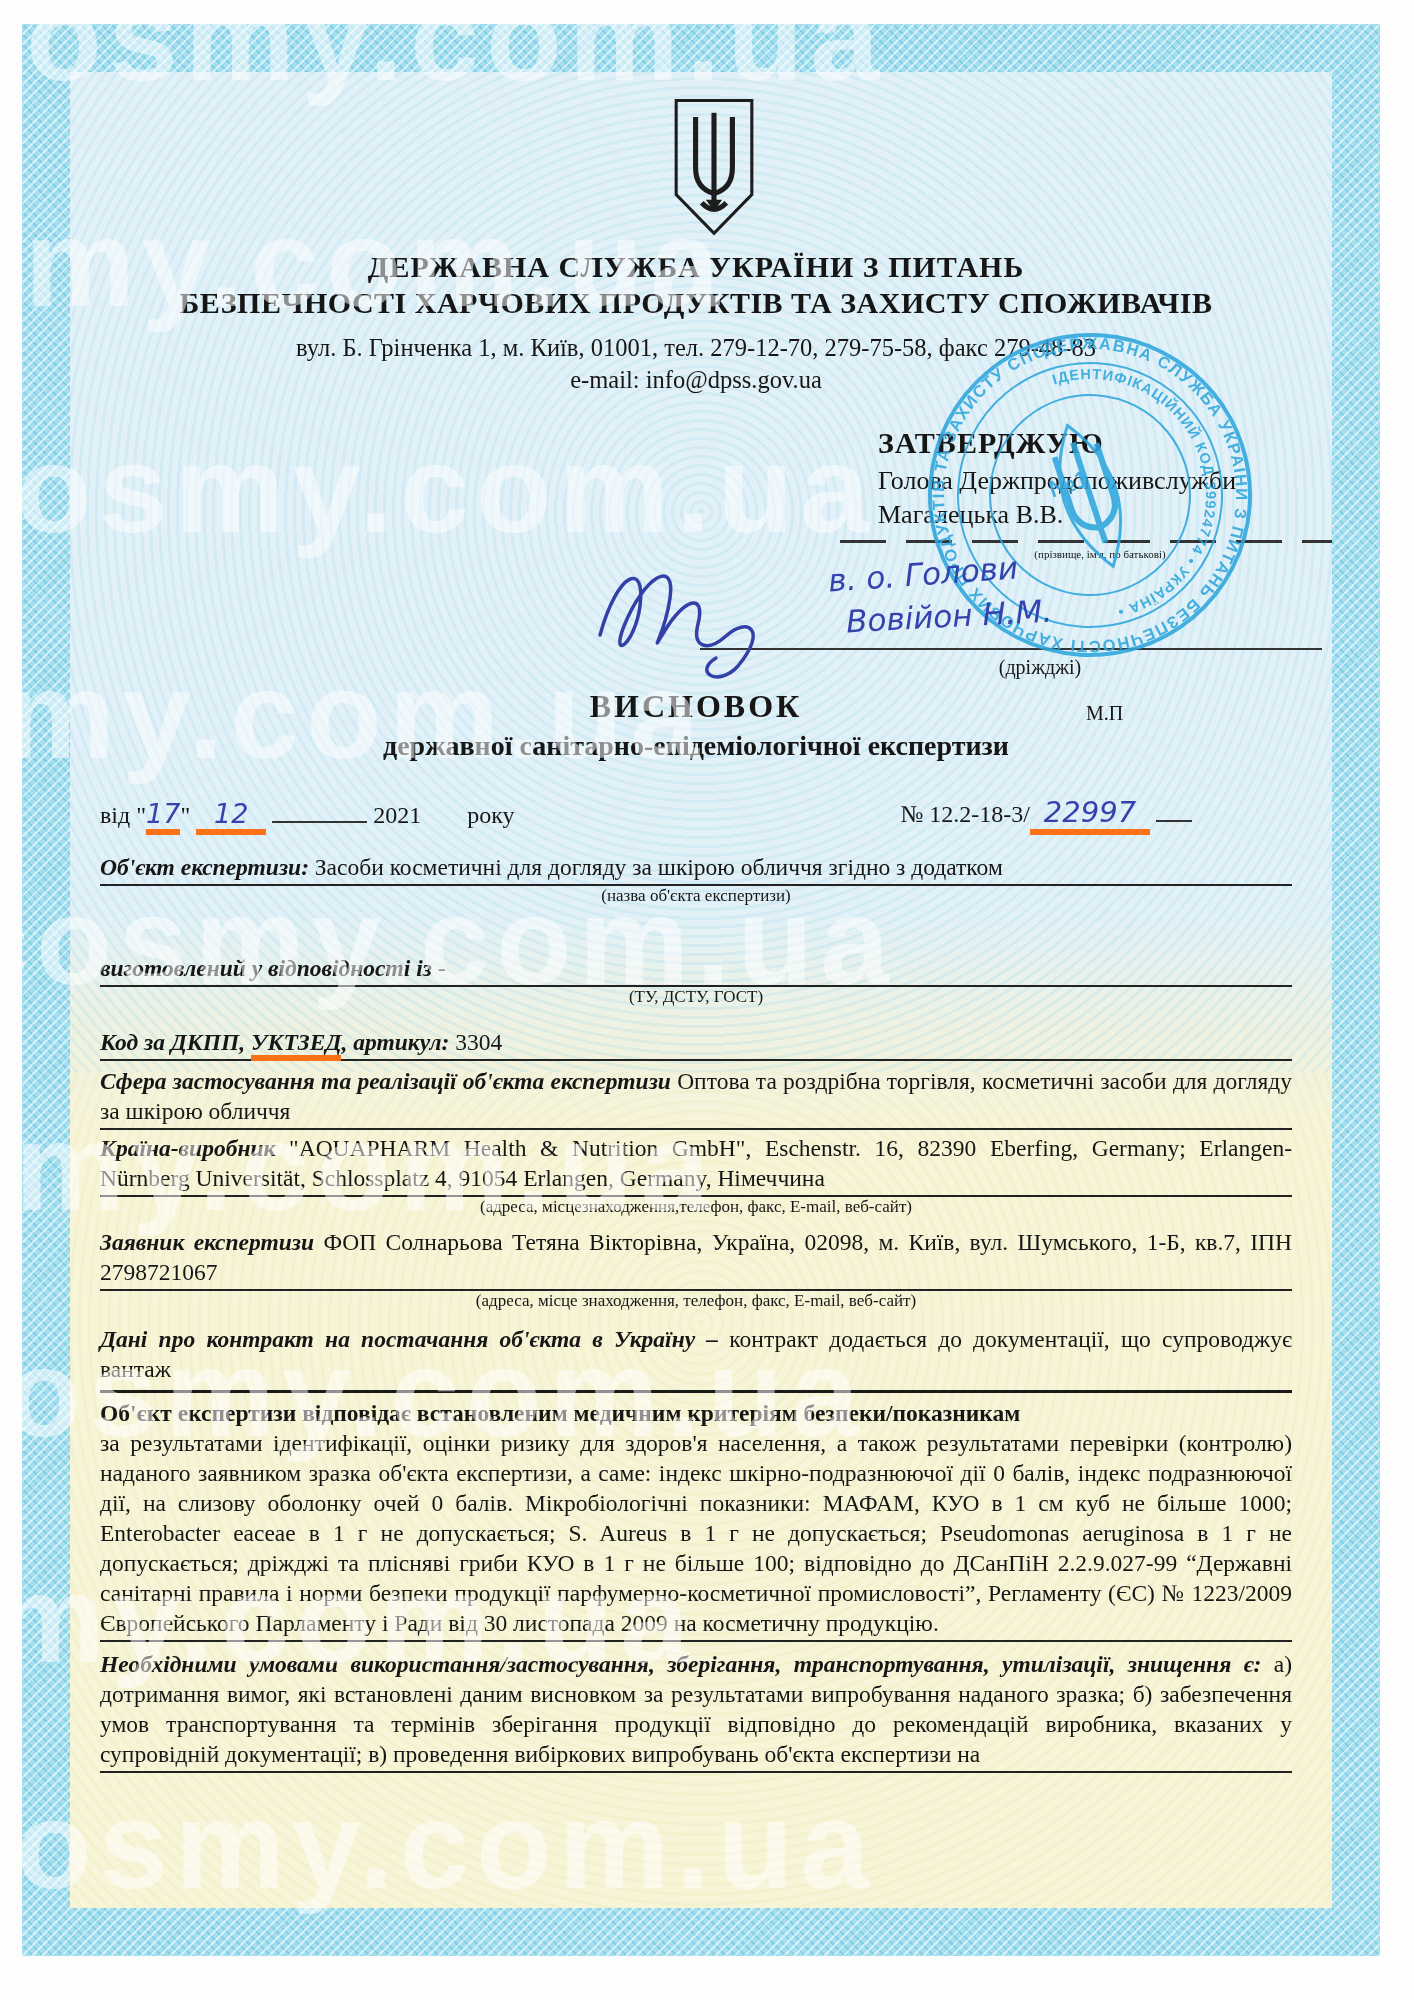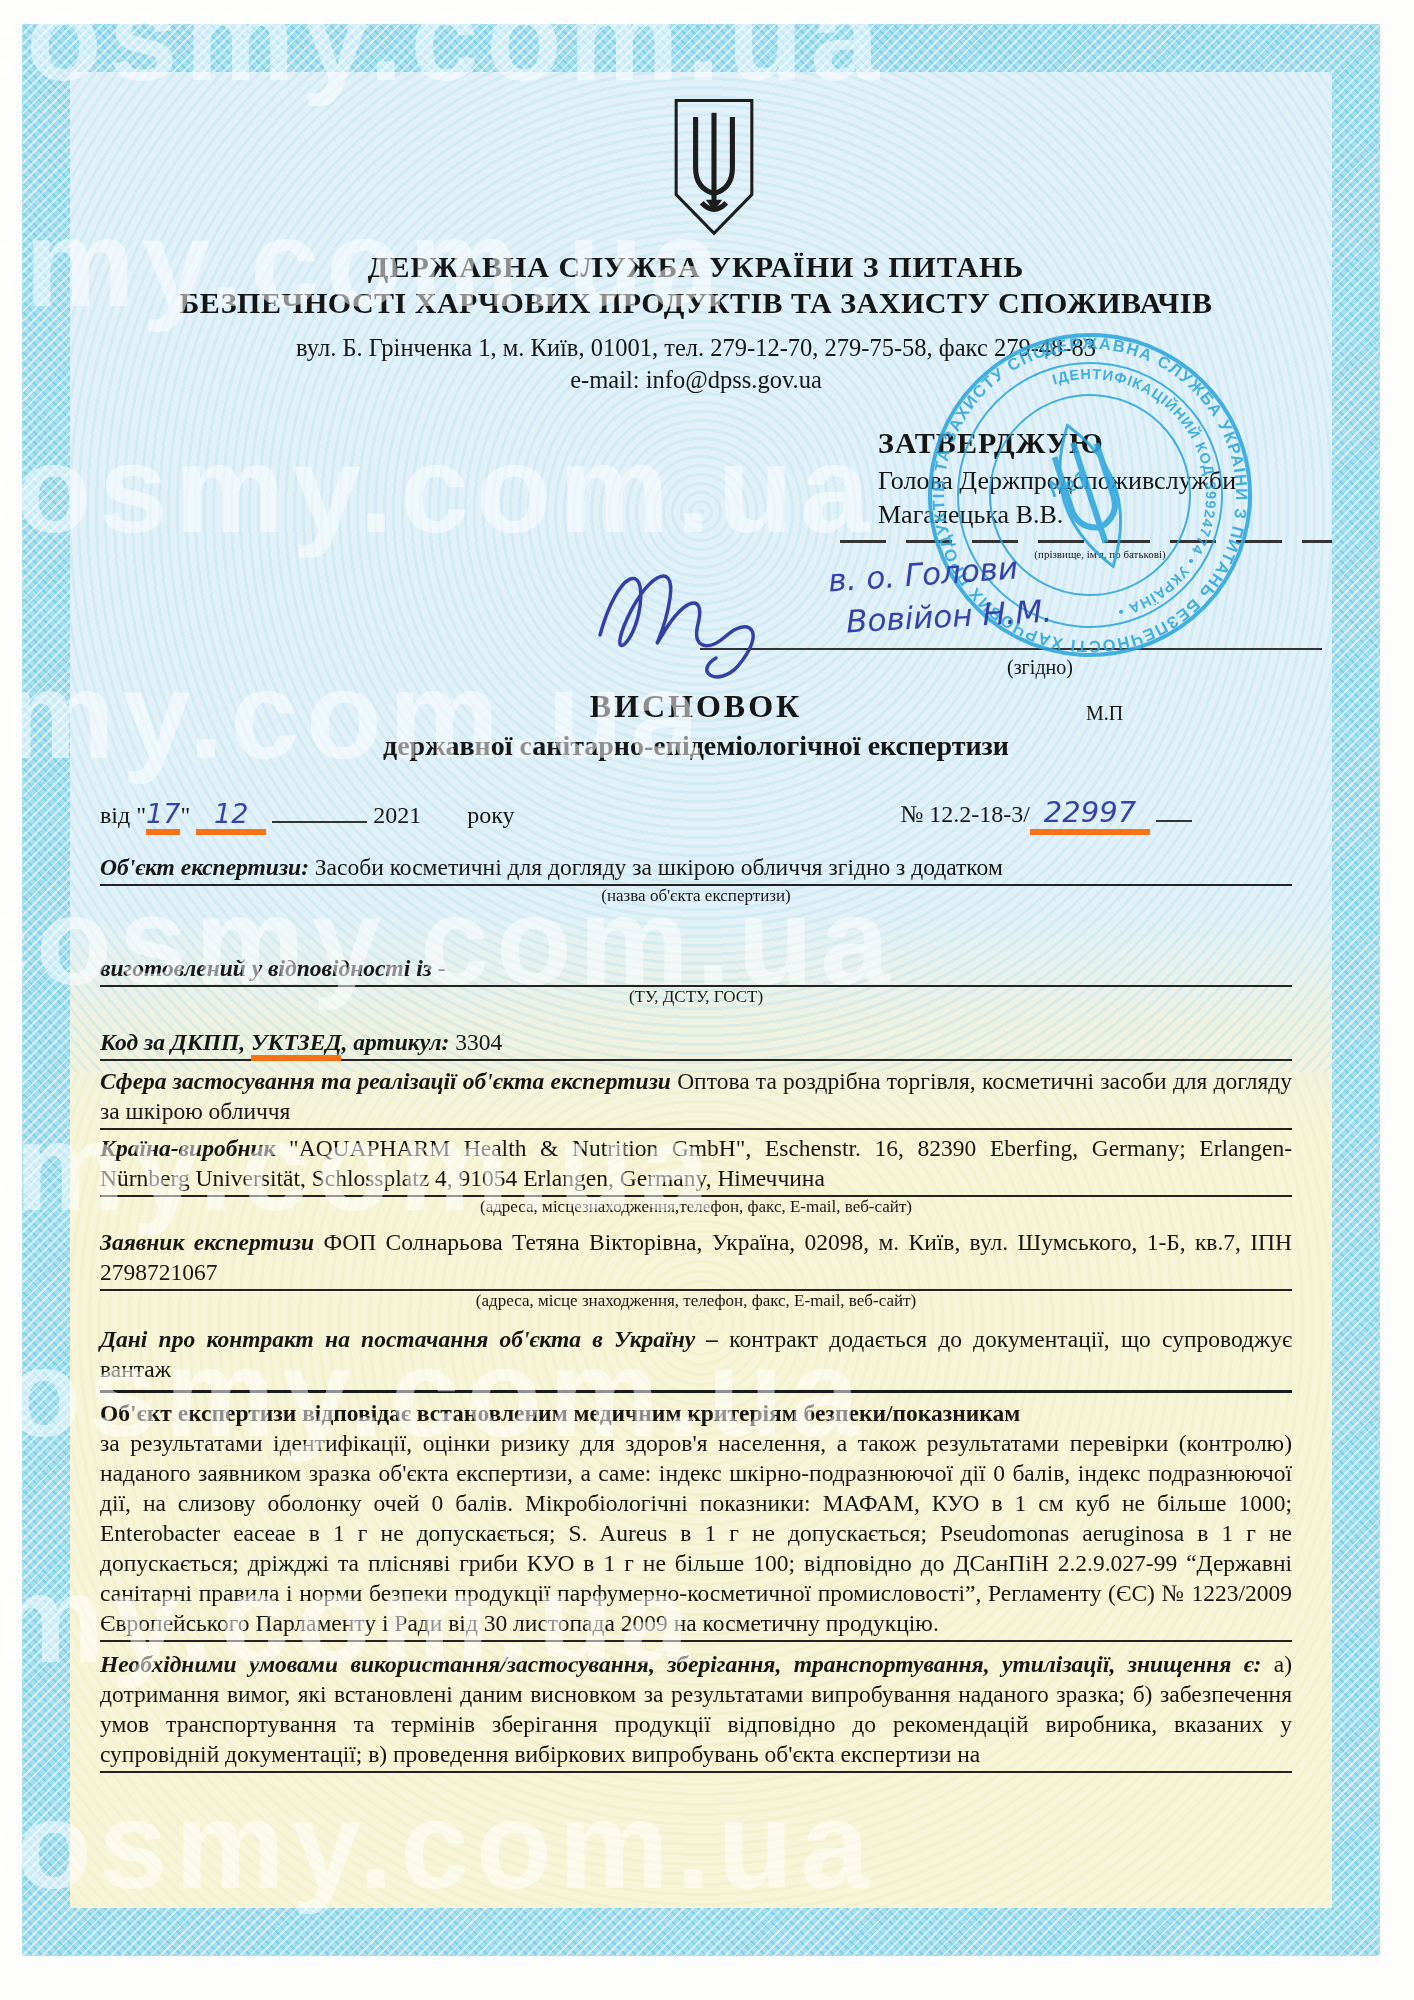--- a/index.html
+++ b/index.html
@@ -141,21 +141,21 @@
 
   <div class="sig-svg">
     <svg width="250" height="140" viewBox="0 0 250 140">
       <path d="M12,95 C30,30 58,22 52,66 C47,104 22,122 36,86 C56,36 88,18 82,58 C77,94 60,118 76,92 C96,58 118,52 110,84 C104,108 120,112 138,96 C160,76 180,90 150,126 C130,148 105,132 128,118" fill="none" stroke="#3240a8" stroke-width="3.5" stroke-linecap="round"></path>
     </svg>
   </div>
   <div class="hand hand-role">в. о. Голови</div>
   <div class="hand hand-name">Вовійон Н.М.</div>
 
   <div class="sig-line"></div>
-  <div class="sig-caption">(згідно)</div>
+  <div class="sig-caption">(дріжджі)</div>
   <div class="mp">М.П</div>
 
   <div class="title-main">ВИСНОВОК</div>
   <div class="title-sub">державної санітарно-епідеміологічної експертизи</div>
 
   <div class="date-row">
     <span>
       <span>від "</span><span class="hand u">17</span><span>"</span>
       <span class="hand u" style="display:inline-block;min-width:70px;text-align:center;">12</span>
       <span class="blank" style="width:95px;"></span>

